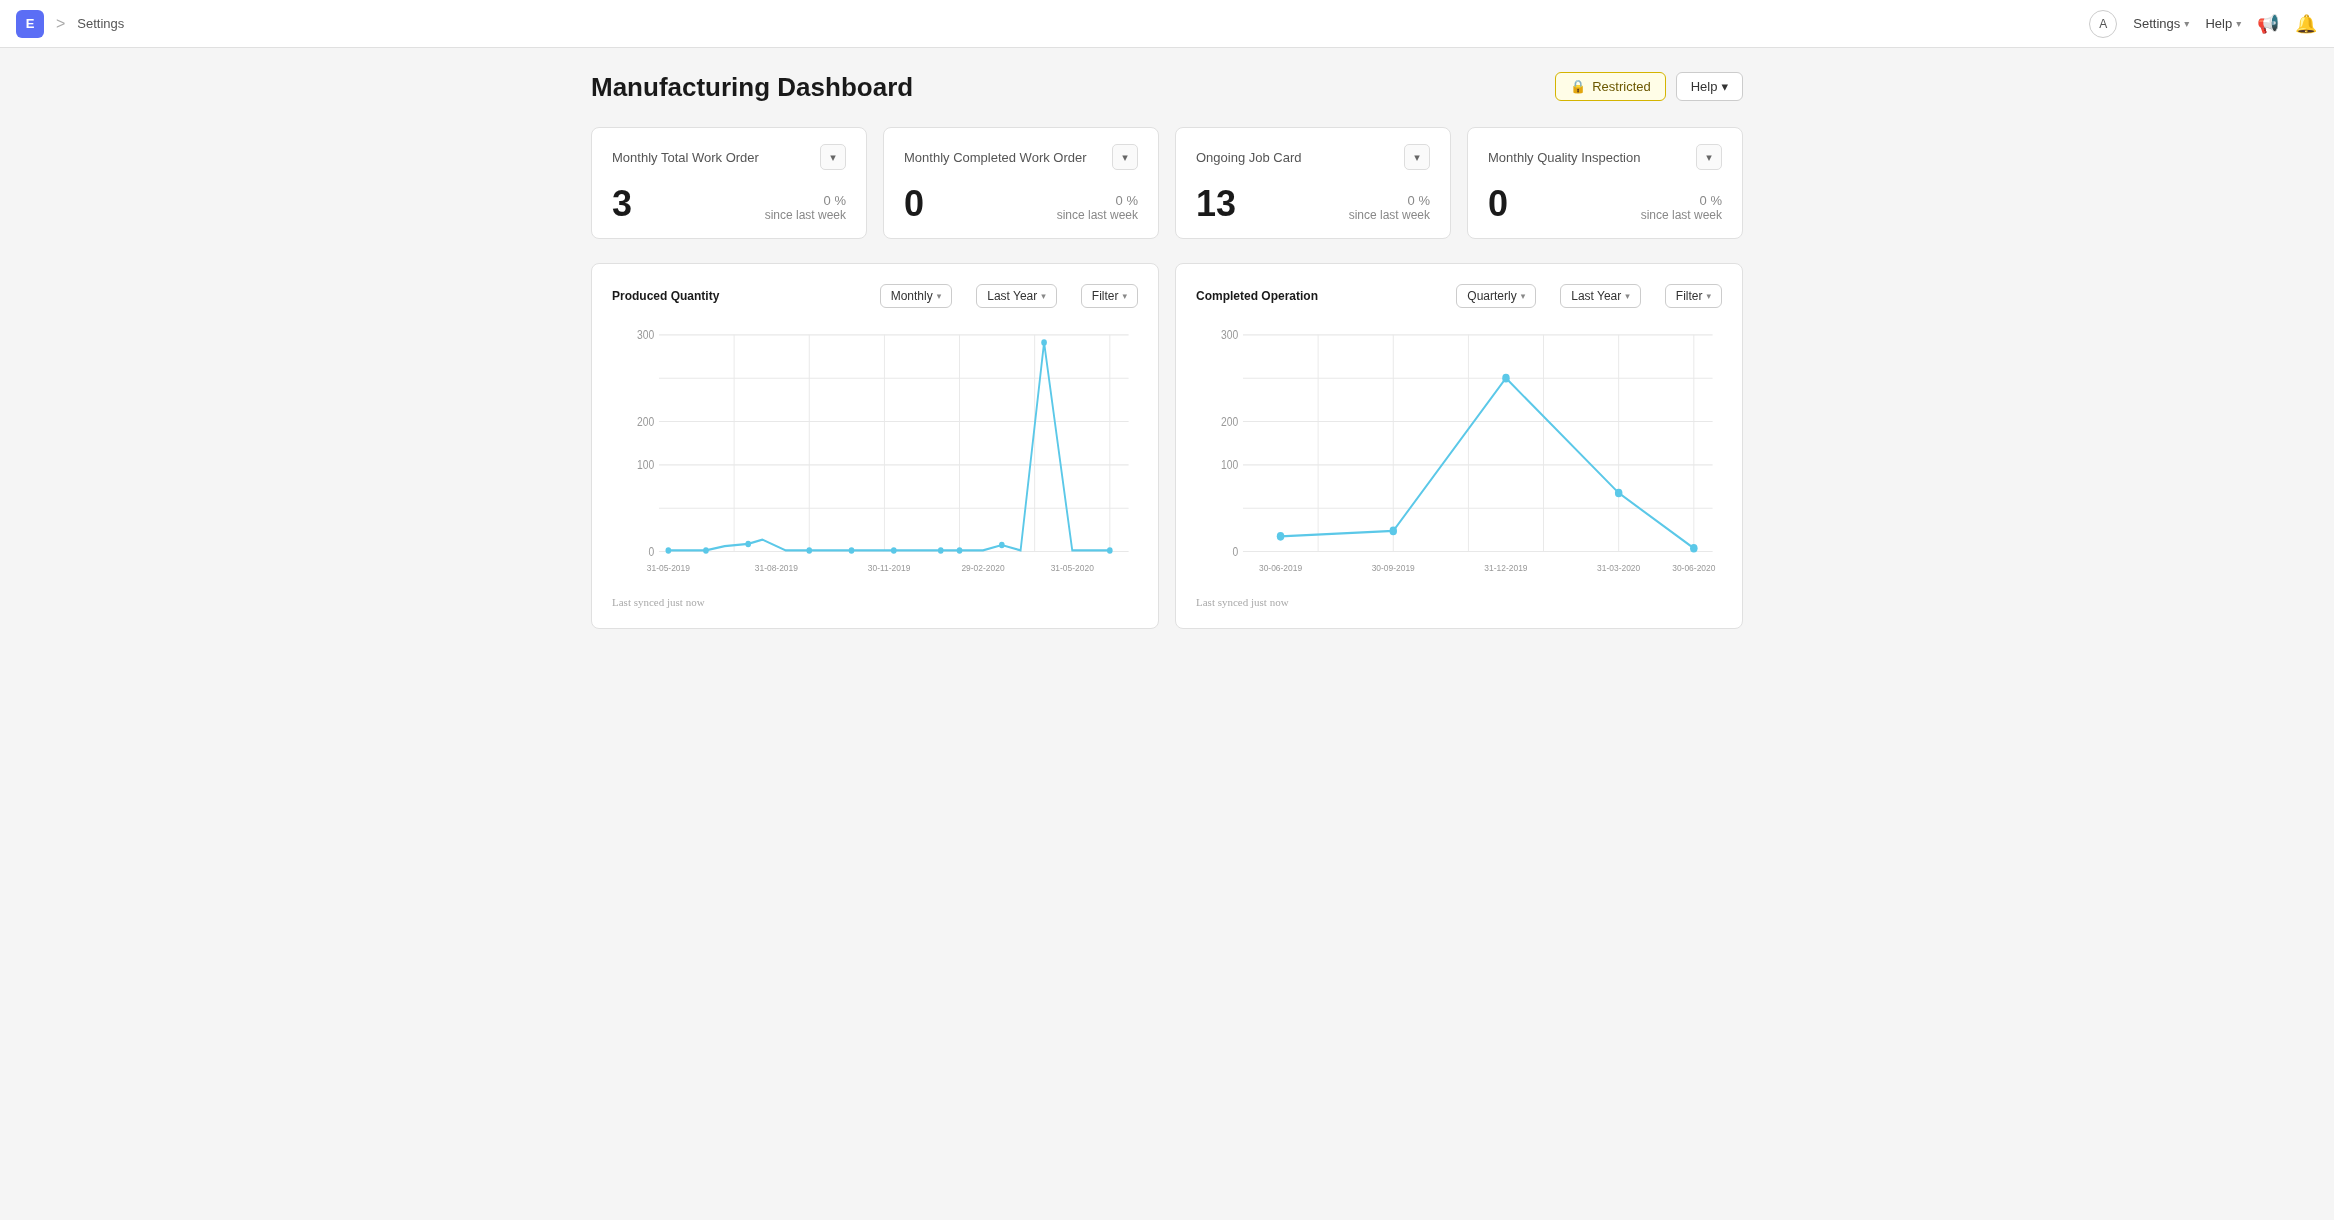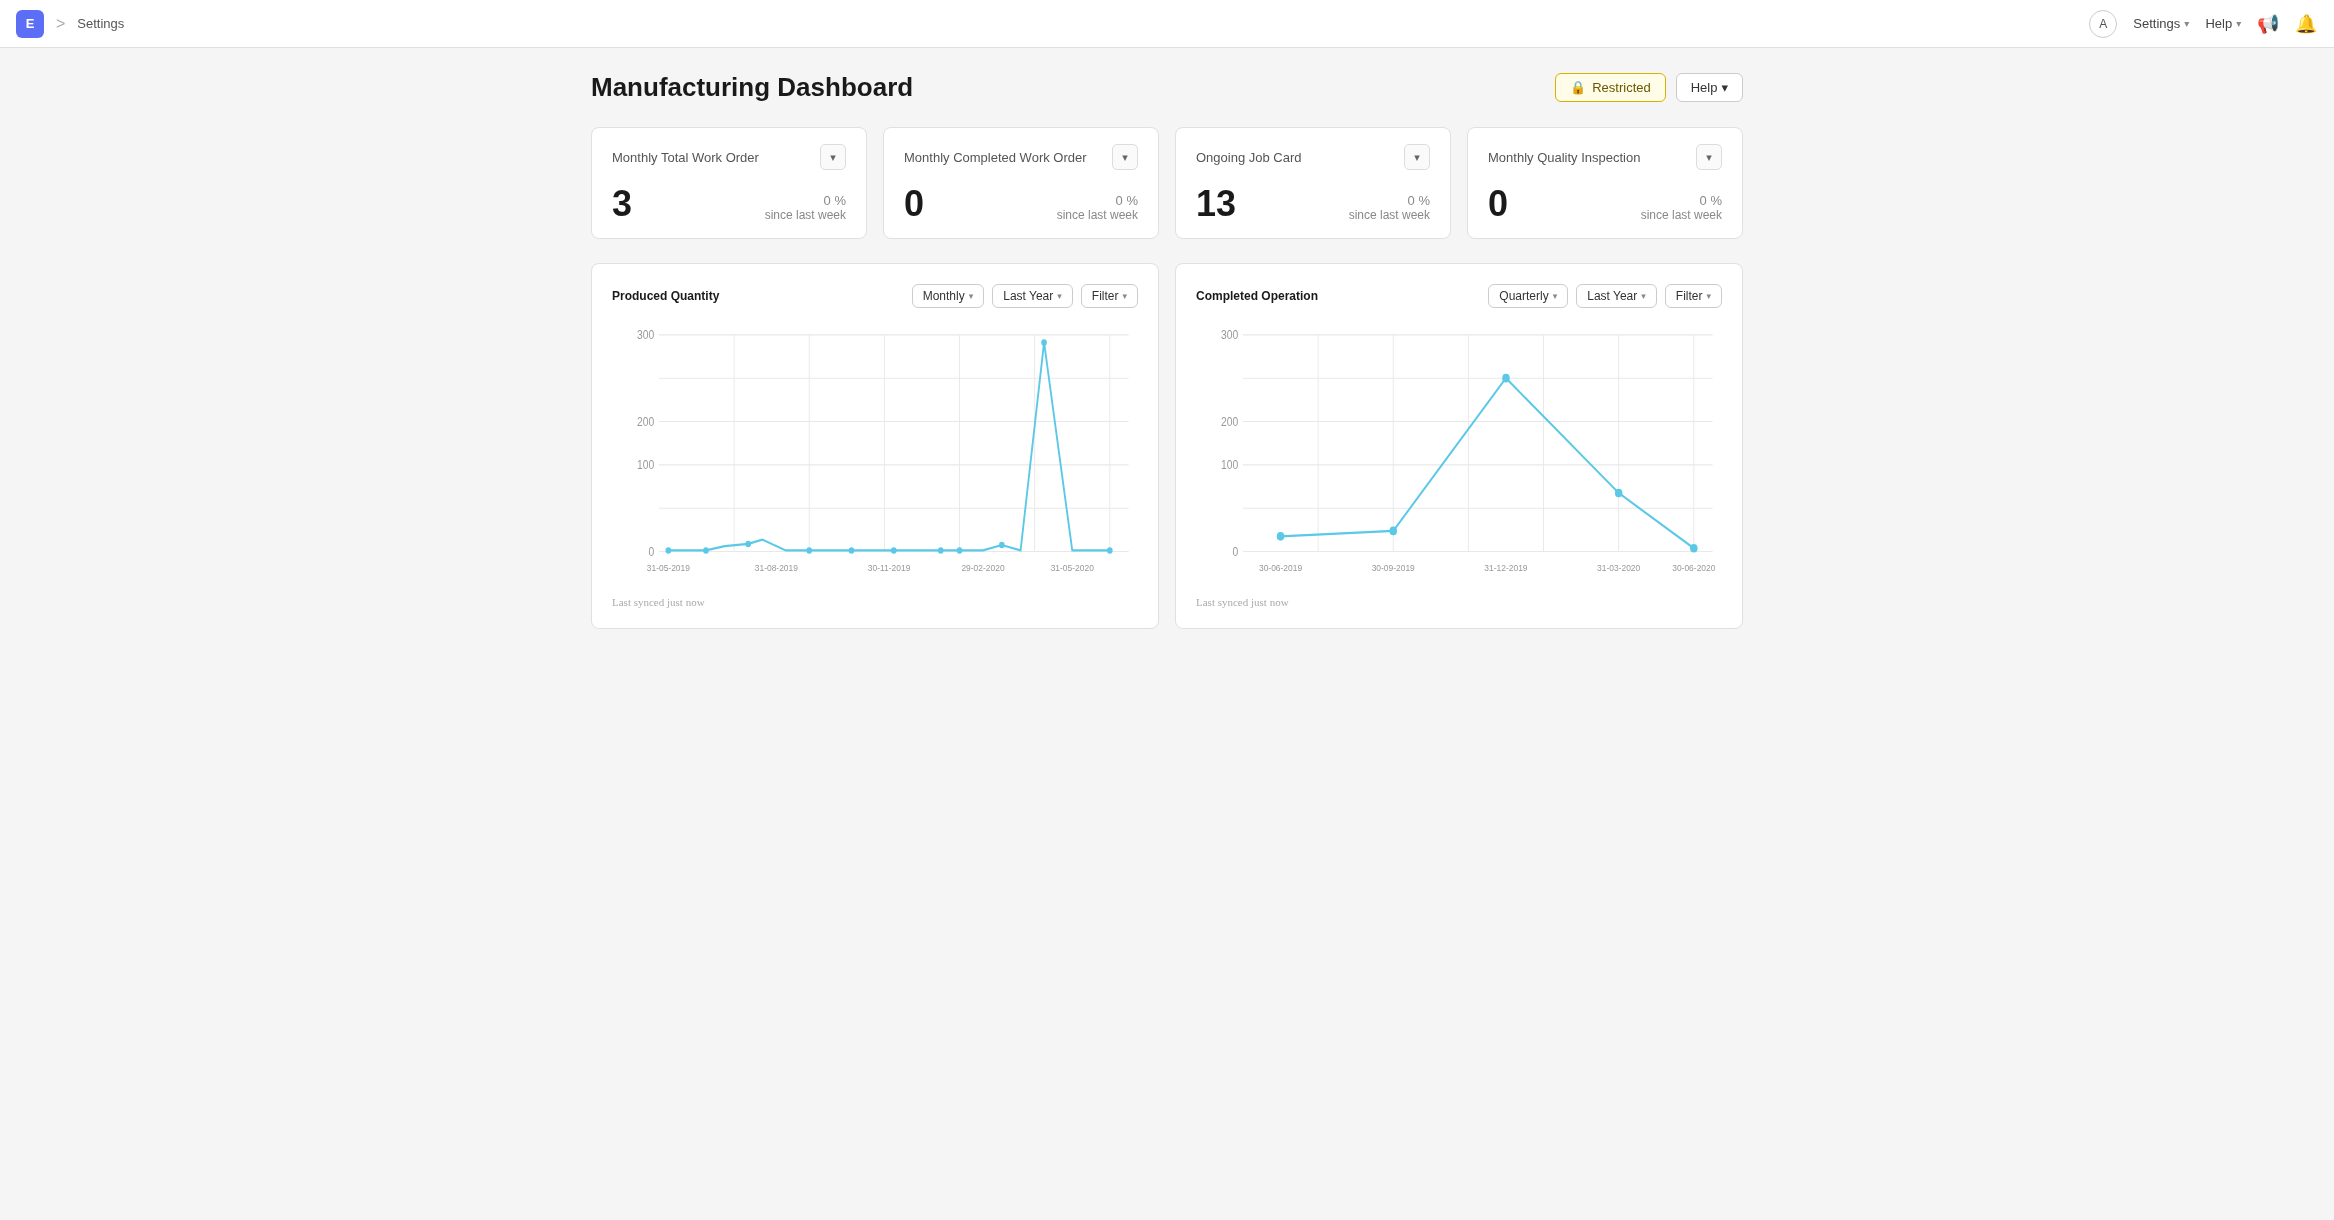--- a/index.html
+++ b/index.html
@@ -31,21 +31,21 @@
       display: flex; align-items: center; justify-content: center; font-size: 12px; color: #555;
     }
     .nav-btn { font-size: 13px; color: #444; display: flex; align-items: center; gap: 4px; cursor: pointer; }
     .nav-btn .caret { font-size: 10px; color: #888; }
     .nav-icon { font-size: 18px; color: #555; cursor: pointer; }
 
     
     .page { padding: 24px 24px; max-width: 1200px; margin: 0 auto; }
 
     
-    .page-header { display: flex; align-items: center; justify-content: space-between; margin-bottom: 24px; }
+    .page-header { display: flex; align-items: flex-start; justify-content: space-between; margin-bottom: 24px; }
     .page-title { font-size: 26px; font-weight: 600; color: #1a1a1a; }
     .page-header-actions { display: flex; gap: 10px; }
     .restricted-btn {
       border: 1.5px solid #d4b400; border-radius: 6px; padding: 6px 14px;
       font-size: 13px; color: #6b5700; background: #fffde7; cursor: pointer;
       display: flex; align-items: center; gap: 6px;
     }
     .menu-btn {
       border: 1px solid #ccc; border-radius: 6px; padding: 6px 14px;
       font-size: 13px; color: #333; background: #fff; cursor: pointer;
@@ -73,21 +73,21 @@
     .charts-row { display: grid; grid-template-columns: 1fr 1fr; gap: 16px; }
     .chart-card {
       background: #fff; border: 1px solid #e0e0e0; border-radius: 8px; padding: 20px;
     }
     .chart-header { display: flex; align-items: center; justify-content: space-between; margin-bottom: 16px; }
     .chart-title { font-size: 12px; font-weight: 700; color: #1a1a1a; }
     .chart-controls { display: flex; gap: 8px; align-items: center; }
     .chart-ctrl-btn {
       border: 1px solid #ccc; border-radius: 6px; padding: 4px 10px;
       font-size: 12px; color: #333; background: #fff; cursor: pointer;
-      display: flex; align-items: center; gap: 4px;
+      display: flex; align-items: center; gap: 4px; margin-left: 16px;
     }
     .chart-ctrl-btn .caret { font-size: 9px; color: #888; }
 
     .chart-area { position: relative; height: 260px; }
     .chart-footer { margin-top: 12px; font-size: 11px; color: #aaa; font-family: Liberation Serif, serif; }
 
     
     .chart-svg { width: 100%; height: 100%; }
 
     

